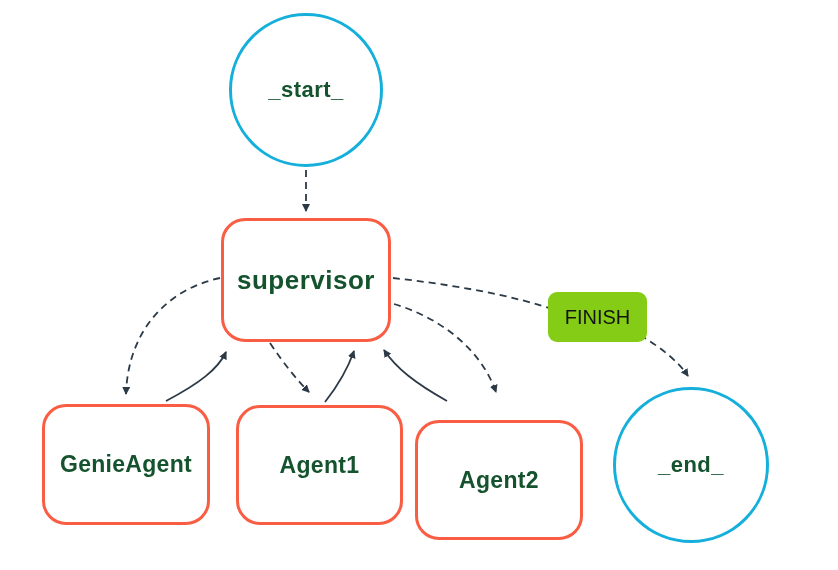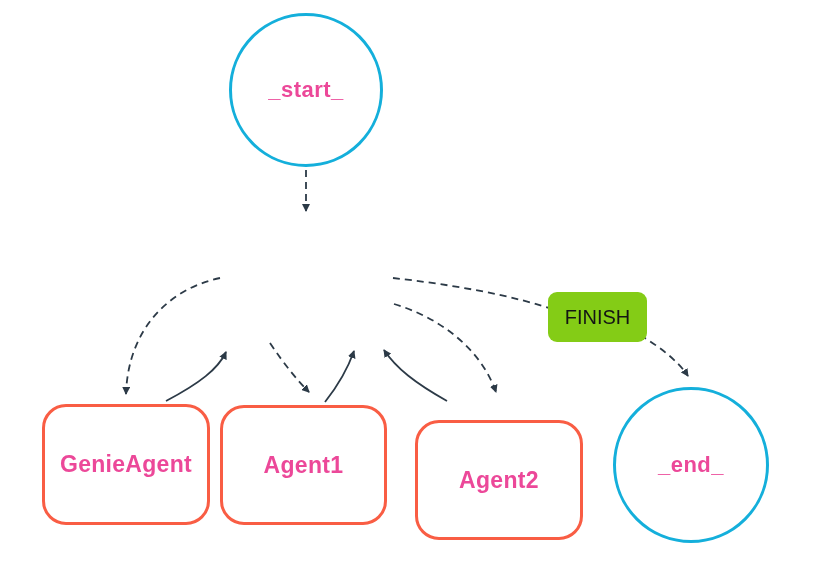--- a/index.html
+++ b/index.html
@@ -22,21 +22,21 @@
     stroke-width: 1.8;
   }
   .edge.dashed { stroke-dasharray: 7 5; }
   .node {
     position: absolute;
     display: flex;
     align-items: center;
     justify-content: center;
     background: #ffffff;
     box-sizing: border-box;
-    color: #ec4899;
+    color: #14532d;
     font-weight: bold;
     text-align: center;
   }
   .node.circle {
     border: 3.5px solid #14afdb;
     border-radius: 50%;
     font-size: 22px;
     letter-spacing: 0.5px;
   }
   .node.rect {
@@ -54,21 +54,21 @@
     display: flex;
     align-items: center;
     justify-content: center;
     font-size: 20px;
     font-weight: normal;
     color: #141414;
   }
   #node-start      { left: 229px; top: 13px;  width: 154px; height: 154px; }
   #node-supervisor { left: 221px; top: 218px; width: 170px; height: 124px; }
   #node-genie      { left: 42px;  top: 404px; width: 168px; height: 121px; }
-  #node-agent1     { left: 220px; top: 405px; width: 167px; height: 120px; }
+  #node-agent1     { left: 236px; top: 405px; width: 167px; height: 120px; }
   #node-agent2     { left: 415px; top: 420px; width: 168px; height: 120px; }
   #node-end        { left: 613px; top: 387px; width: 156px; height: 156px; }
 </style>
 </head>
 <body>
 
 <div class="canvas">
 
   <svg class="edges-layer" width="838" height="570" viewBox="0 0 838 570" xmlns="http://www.w3.org/2000/svg">
     <defs>
@@ -84,20 +84,23 @@
     <path class="edge dashed" d="M 394 304 C 438 317, 480 347, 496 392" marker-end="url(#arrow)"></path>
     <path class="edge" d="M 447 401 C 415 383, 396 368, 384 350" marker-end="url(#arrow)"></path>
     <path class="edge dashed" d="M 393 278 C 447 284, 515 295, 560 312"></path>
     <path class="edge dashed" d="M 640 335 C 660 347, 678 361, 688 376" marker-end="url(#arrow)"></path>
   </svg>
 
   <div class="node circle" id="node-start">
     <span>_start_</span>
   </div>
 
+  <div class="node rect supervisor" id="node-supervisor">
+    <span>supervisor</span>
+  </div>
 
   <div class="node rect agent" id="node-genie">
     <span>GenieAgent</span>
   </div>
 
   <div class="node rect agent" id="node-agent1">
     <span>Agent1</span>
   </div>
 
   <div class="node rect agent" id="node-agent2">

